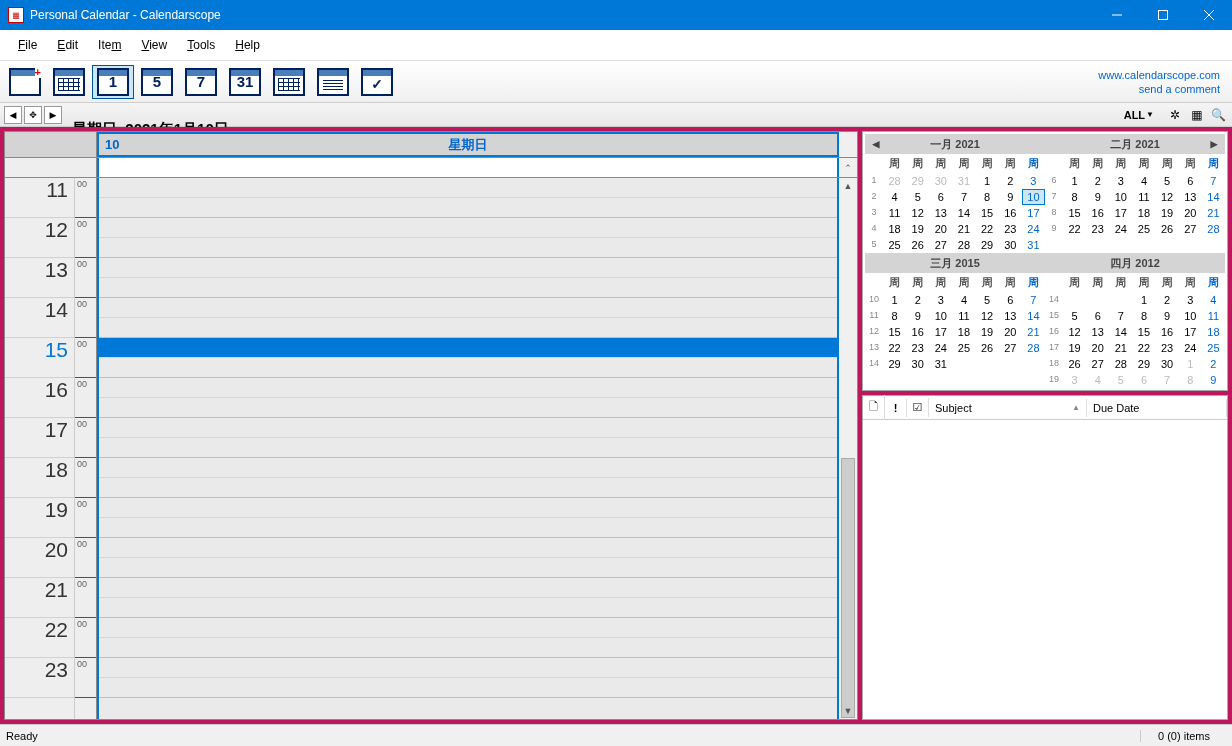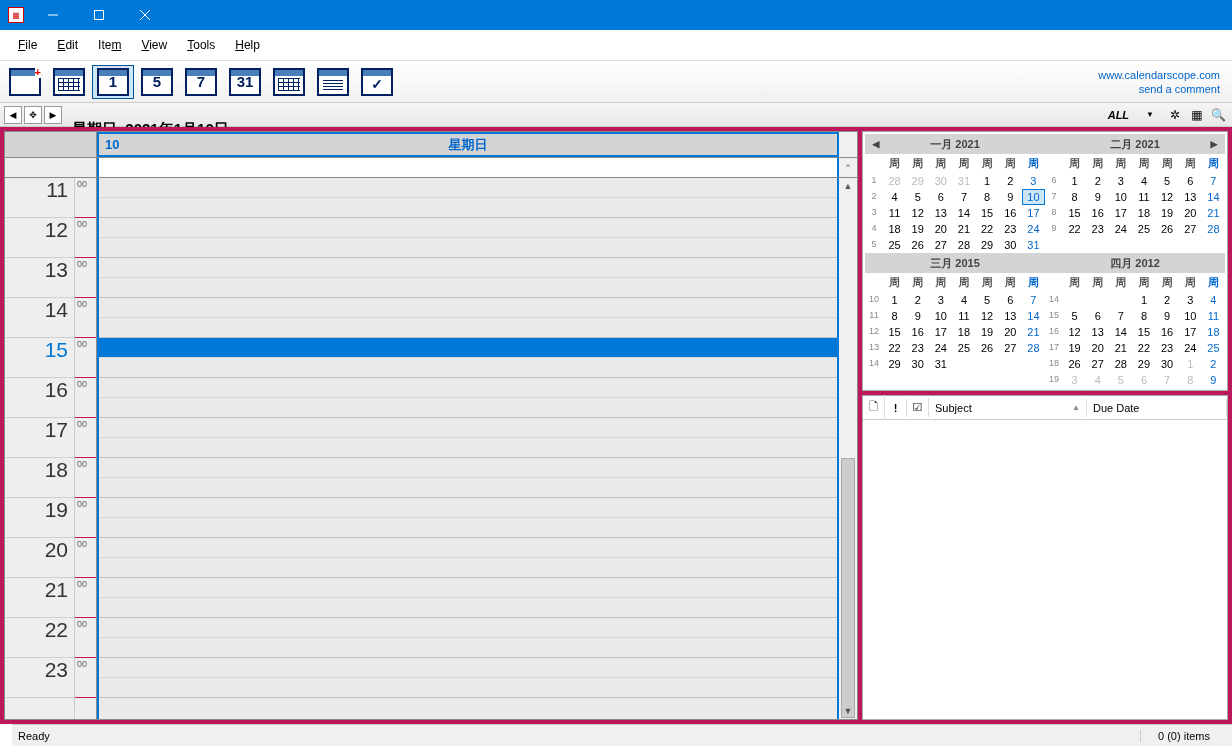--- a/index.html
+++ b/index.html
@@ -27,21 +27,21 @@
 .toolbar .tb-icon.check::after { content:"✓"; position:absolute; top:6px; font-size:14px;}
 .toolbar .tb-icon.plus::after { content:"+"; position:absolute; top:-4px; right:-2px; color:#e00; font-size:11px; background:#fff;}
 .toolbar .spacer { flex: 1; }
 .toolbar .links { text-align: right; font-size: 11px; padding-right: 8px; }
 .toolbar .links a { color: #0066cc; text-decoration: none; display: block; line-height: 14px; cursor: pointer; }
 
 .navbar { height: 24px; background: linear-gradient(#f5f5f5,#e8e8e8); border-bottom: 1px solid #ccc; display: flex; align-items: center; padding: 0 4px; gap: 2px; }
 .navbar .nav-btn { width: 18px; height: 18px; border: 1px solid #999; background: #fff; display: flex; align-items: center; justify-content: center; cursor: pointer; font-size: 9px; }
 .navbar .nav-date { font-weight: bold; font-size: 15px; margin-left: 8px; flex: 1; margin-top: 30px; }
 .navbar .right-controls { display: flex; align-items: center; gap: 4px; }
-.navbar .all-btn { padding: 2px 8px; font-weight: bold; font-size: 11px; cursor: pointer; display:flex; align-items:center; gap:17px;font-style:italic;}
+.navbar .all-btn { padding: 2px 8px; font-weight: bold; font-size: 11px; cursor: pointer; display:flex; align-items:center; gap:1px;}
 .navbar .icon-btn { width: 18px; height: 18px; display: flex; align-items: center; justify-content: center; cursor: pointer; }
 
 .main-area { flex: 1; display: flex; background: #be185d; overflow: hidden; }
 .day-panel { flex: 1; display: flex; flex-direction: column; margin: 4px; border: 1px solid #8a8a8a; position: relative; min-width: 0; }
 .day-header { height: 26px; background: #d4d4d4; display: flex; border-bottom: 1px solid #8a8a8a; }
 .day-header .corner { width: 92px; border-right: 1px solid #8a8a8a; }
 .day-header .day-col { flex: 1; background: #d4d4d4; }
 .day-header .day-cell { border: 2px solid #0078d7; background: #d4d4d4; height: 100%; display: flex; align-items: center; position: relative; }
 .day-header .day-num { color: #0066cc; font-weight: bold; padding-left: 6px; font-size: 13px; }
 .day-header .day-name { position: absolute; left: 50%; transform: translateX(-50%); color: #0066cc; font-weight: bold; font-size: 13px; }
@@ -83,29 +83,30 @@
 .mini-cal-grid .d.today { border: 1px solid #0078d7; background: #cde6f7; padding: 1px 0;}
 
 .task-panel { flex: 1; border: 1px solid #aaa; background: #fff; display: flex; flex-direction: column; }
 .task-header { height: 24px; border-bottom: 1px solid #ccc; display: flex; align-items: center; }
 .task-header .th-cell { padding: 3px 6px; border-right: 1px solid #ddd; font-size: 11px; display:flex; align-items:center; gap:3px;}
 .task-header .th-cell.icon { width: 22px; justify-content: center; }
 .task-header .th-cell.subject { flex: 1; }
 .task-header .th-cell.due { width: 140px; }
 .task-body { flex: 1; }
 
-.statusbar { height: 22px; background: #f0f0f0; border-top: 1px solid #ccc; display: flex; align-items: center; padding: 0 6px; font-size: 11px; margin-left: 12px; }
+.statusbar { height: 22px; background: #f0f0f0; border-top: 1px solid #ccc; display: flex; align-items: center; padding: 0 6px; font-size: 11px; }
 .statusbar .status-left { flex: 1; }
 .statusbar .status-right { border-left: 1px solid #ccc; padding: 0 16px 0 17px; }
 </style>
 </head>
 <body>
 
 <div class="titlebar">
   <div class="icon">▦</div>
+  <div class="title">Personal Calendar - Calendarscope</div>
   <div class="win-controls">
     <div class="win-btn">
         <svg width="10" height="10">
           <line x1="0" y1="5" x2="10" y2="5" stroke-width="1"></line>
         </svg>
       </div>
     <div class="win-btn">
         <svg width="10" height="10">
           <rect x="0.5" y="0.5" width="9" height="9" stroke-width="1"></rect>
         </svg>

